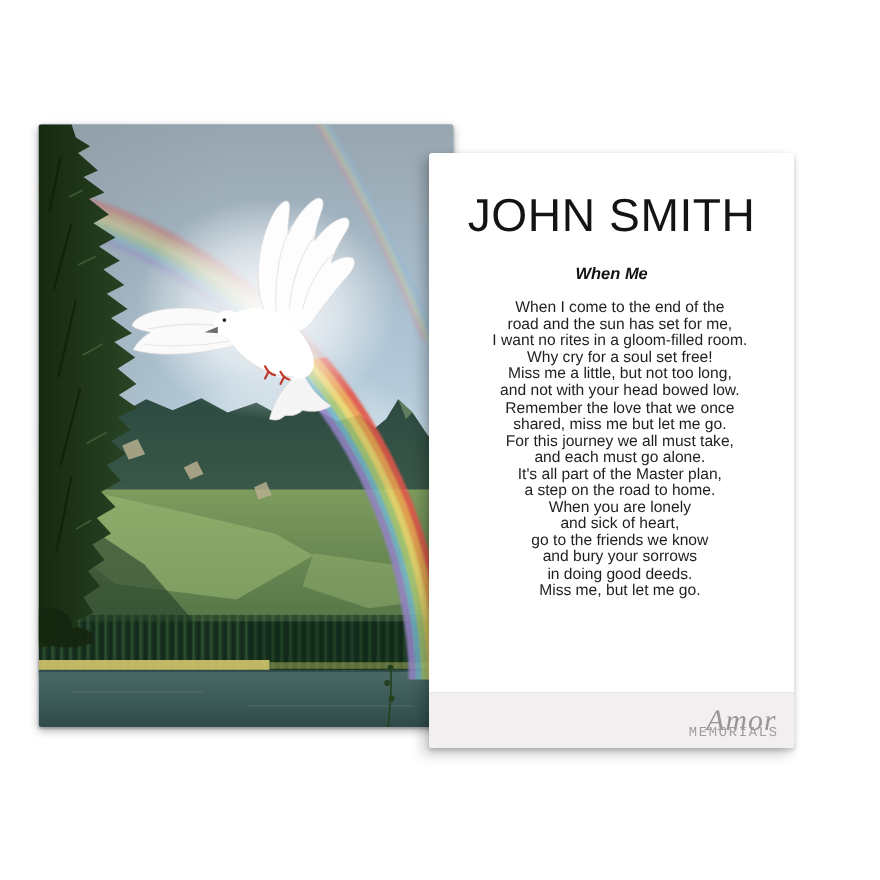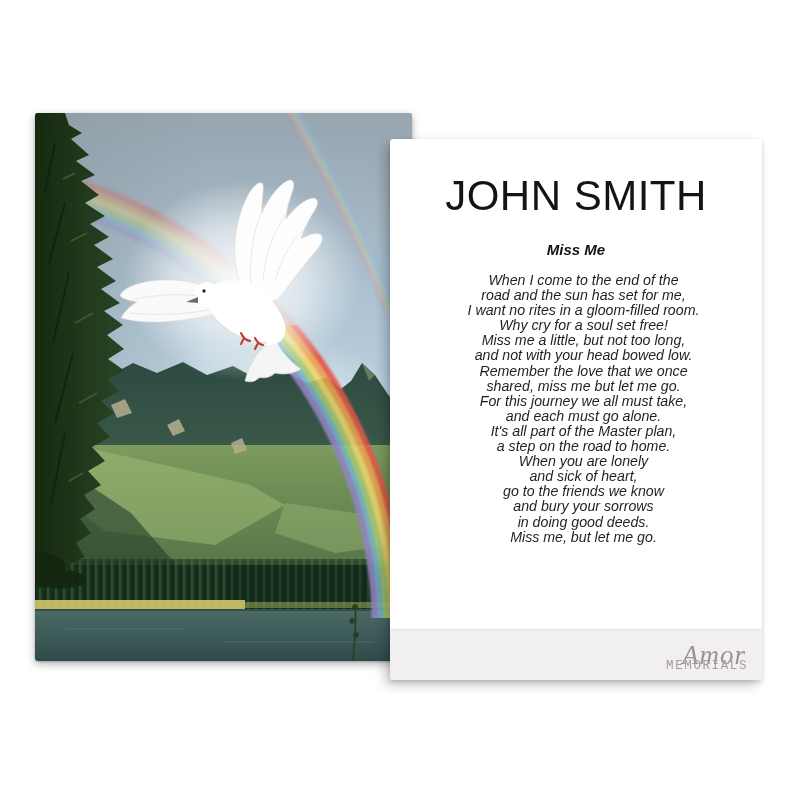--- a/index.html
+++ b/index.html
@@ -5,29 +5,29 @@
   html,body{margin:0;padding:0;background:#ffffff;}
   .stage{position:relative;width:800px;height:800px;background:#ffffff;overflow:hidden;
          font-family:"Liberation Sans",sans-serif;}
   
   .photo-card{position:absolute;left:35px;top:113px;width:377px;height:548px;
               border-radius:3px;overflow:hidden;
               box-shadow:0 3px 8px rgba(0,0,0,.30),0 1px 2px rgba(0,0,0,.2);
               background:#a9bcc9;z-index:1;}
   .photo-card svg{display:block;width:100%;height:100%;}
   
-  .text-card{position:absolute;left:390px;top:139px;width:372px;height:541px;
+  .text-card{position:absolute;left:390px;top:139px;width:332px;height:541px;
              background:#ffffff;border-radius:3px;z-index:2;
              box-shadow:-5px 5px 12px rgba(0,0,0,.22),0 2px 4px rgba(0,0,0,.15);
              text-align:center;color:#161616;}
   .name{margin-top:36px;font-size:42px;line-height:1.0;letter-spacing:.5px;color:#141414;}
   .alias{font-size:41px;line-height:1.0;margin-top:1px;color:#141414;}
   .dates{font-family:"Liberation Serif",serif;font-size:22px;margin-top:4px;color:#1c1c1c;}
   .poem-title{margin-top:24px;font-size:15px;font-weight:bold;font-style:italic;color:#121212;}
-  .poem{margin-top:15px;font-size:14.2px;font-style:italic;line-height:15.1px;
+  .poem{margin-top:15px;font-size:14.2px;line-height:15.1px;
         white-space:pre-line;color:#1f1f1f;padding-left:15px;}
   .footer-band{position:absolute;left:0;bottom:0;width:100%;height:50px;background:#f1eff0;
                border-top:1px solid #e7e4e5;border-radius:0 0 3px 3px;}
   .brand{position:absolute;right:14px;bottom:8px;text-align:right;line-height:1;}
   .brand-script{font-family:"Liberation Serif",serif;font-style:italic;font-size:27px;
                 color:#9b9497;letter-spacing:1px;display:block;margin-bottom:-9px;
                 padding-right:2px;}
   .brand-caps{font-family:Liberation Mono, monospace;font-size:12.5px;color:#a29b9e;
               letter-spacing:1.6px;display:block;}
 </style>
@@ -203,21 +203,21 @@
         <g stroke="#c0392b" stroke-width="2" fill="none" stroke-linecap="round">
           <path d="M206,220 q3,7 9,8 m-6,-3 l-3,6"></path>
           <path d="M220,225 q3,6 8,7 m-5,-2 l-3,6"></path>
         </g>
       </g>
     </svg>
   </div>
 
   <div class="text-card">
     <div class="name">JOHN SMITH</div>
-    <div class="poem-title">Miss Me</div>
+    <div class="poem-title">When Me</div>
     <div class="poem">When I come to the end of the
 road and the sun has set for me,
 I want no rites in a gloom-filled room.
 Why cry for a soul set free!
 Miss me a little, but not too long,
 and not with your head bowed low.
 Remember the love that we once
 shared, miss me but let me go.
 For this journey we all must take,
 and each must go alone.

